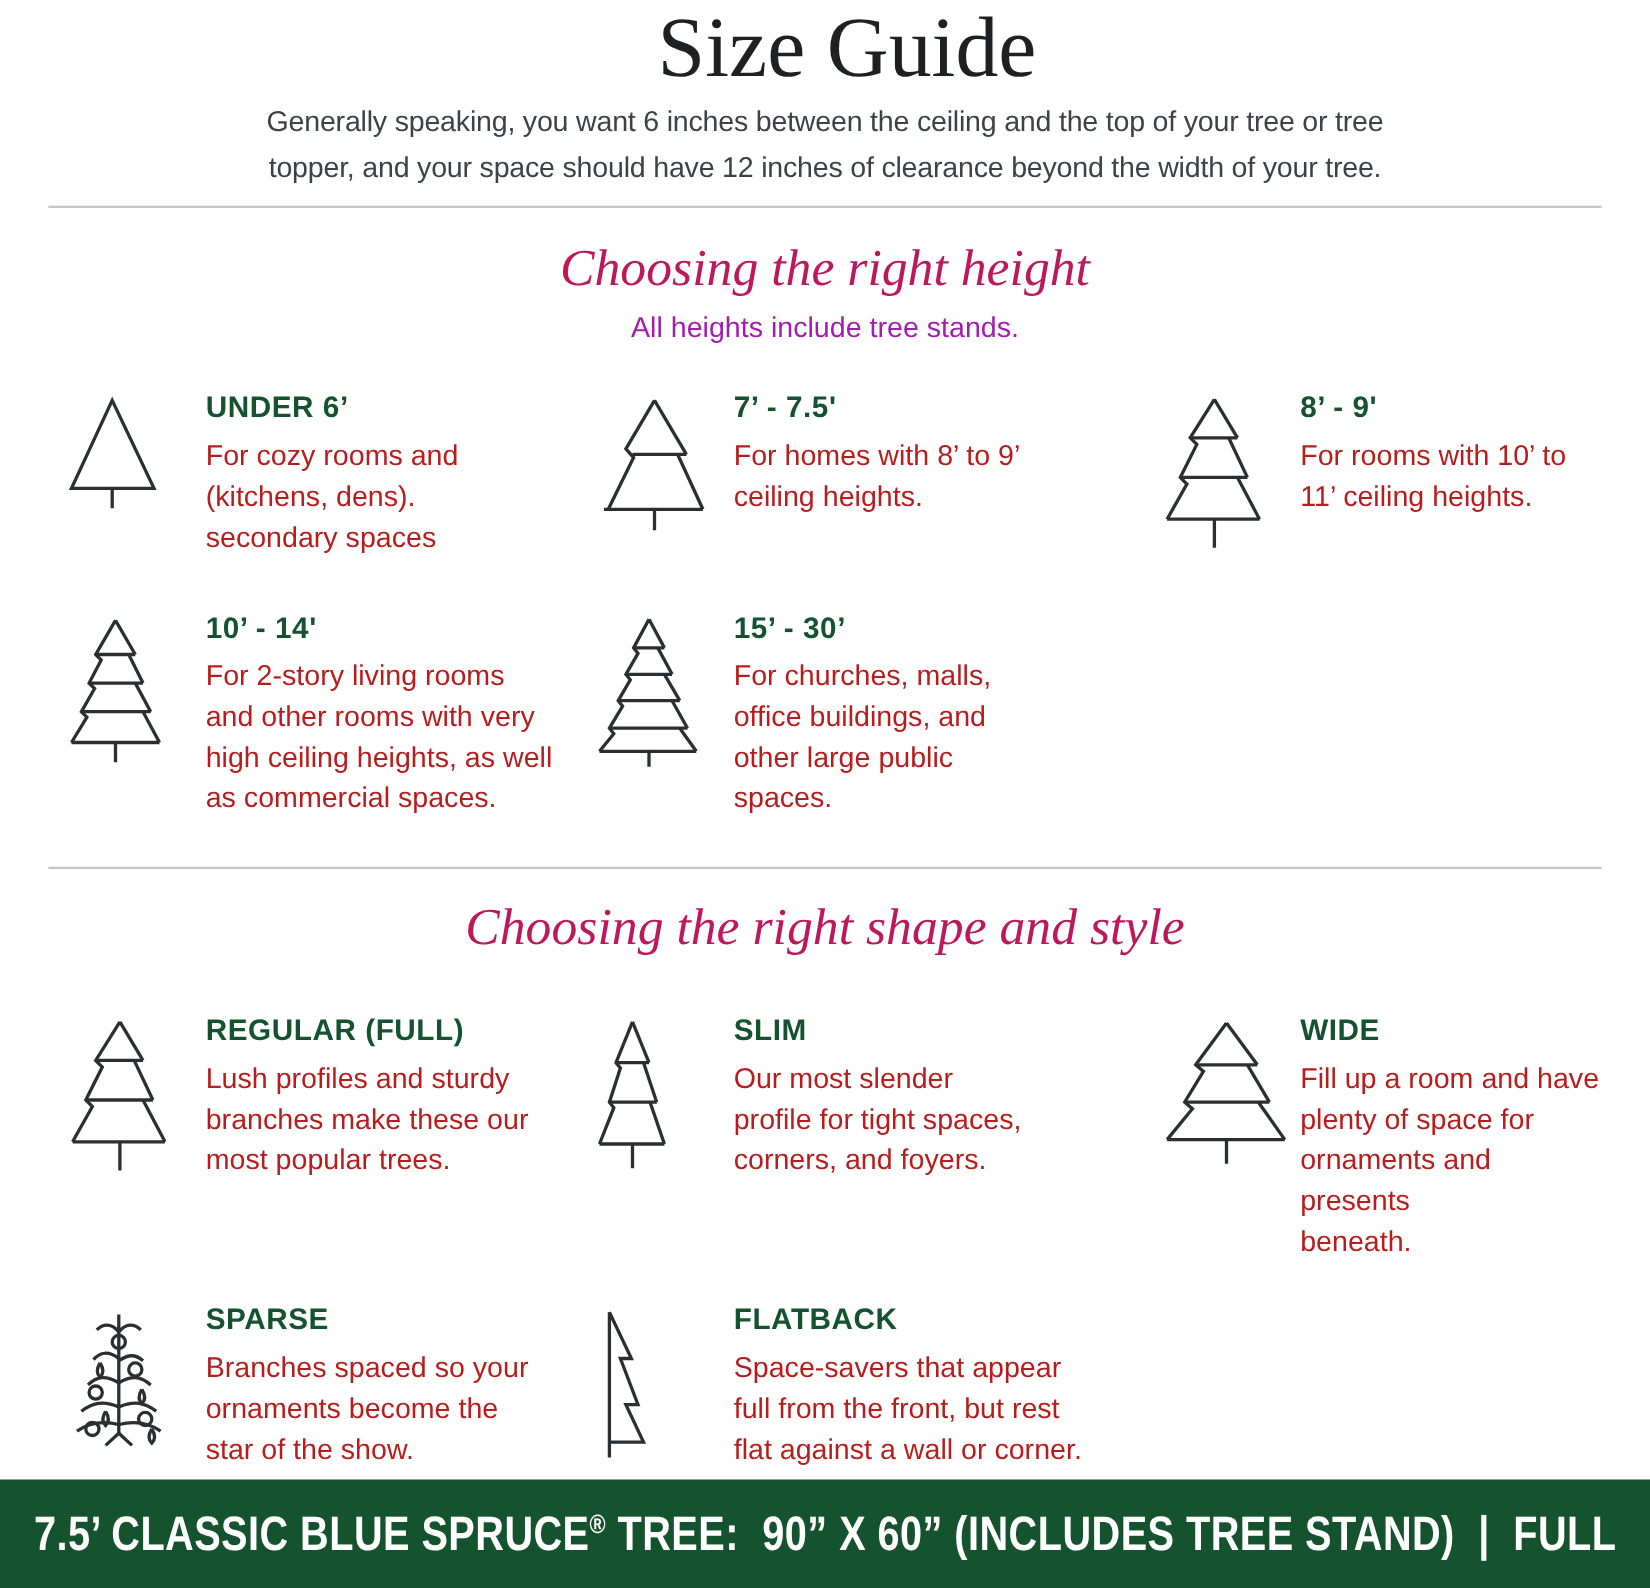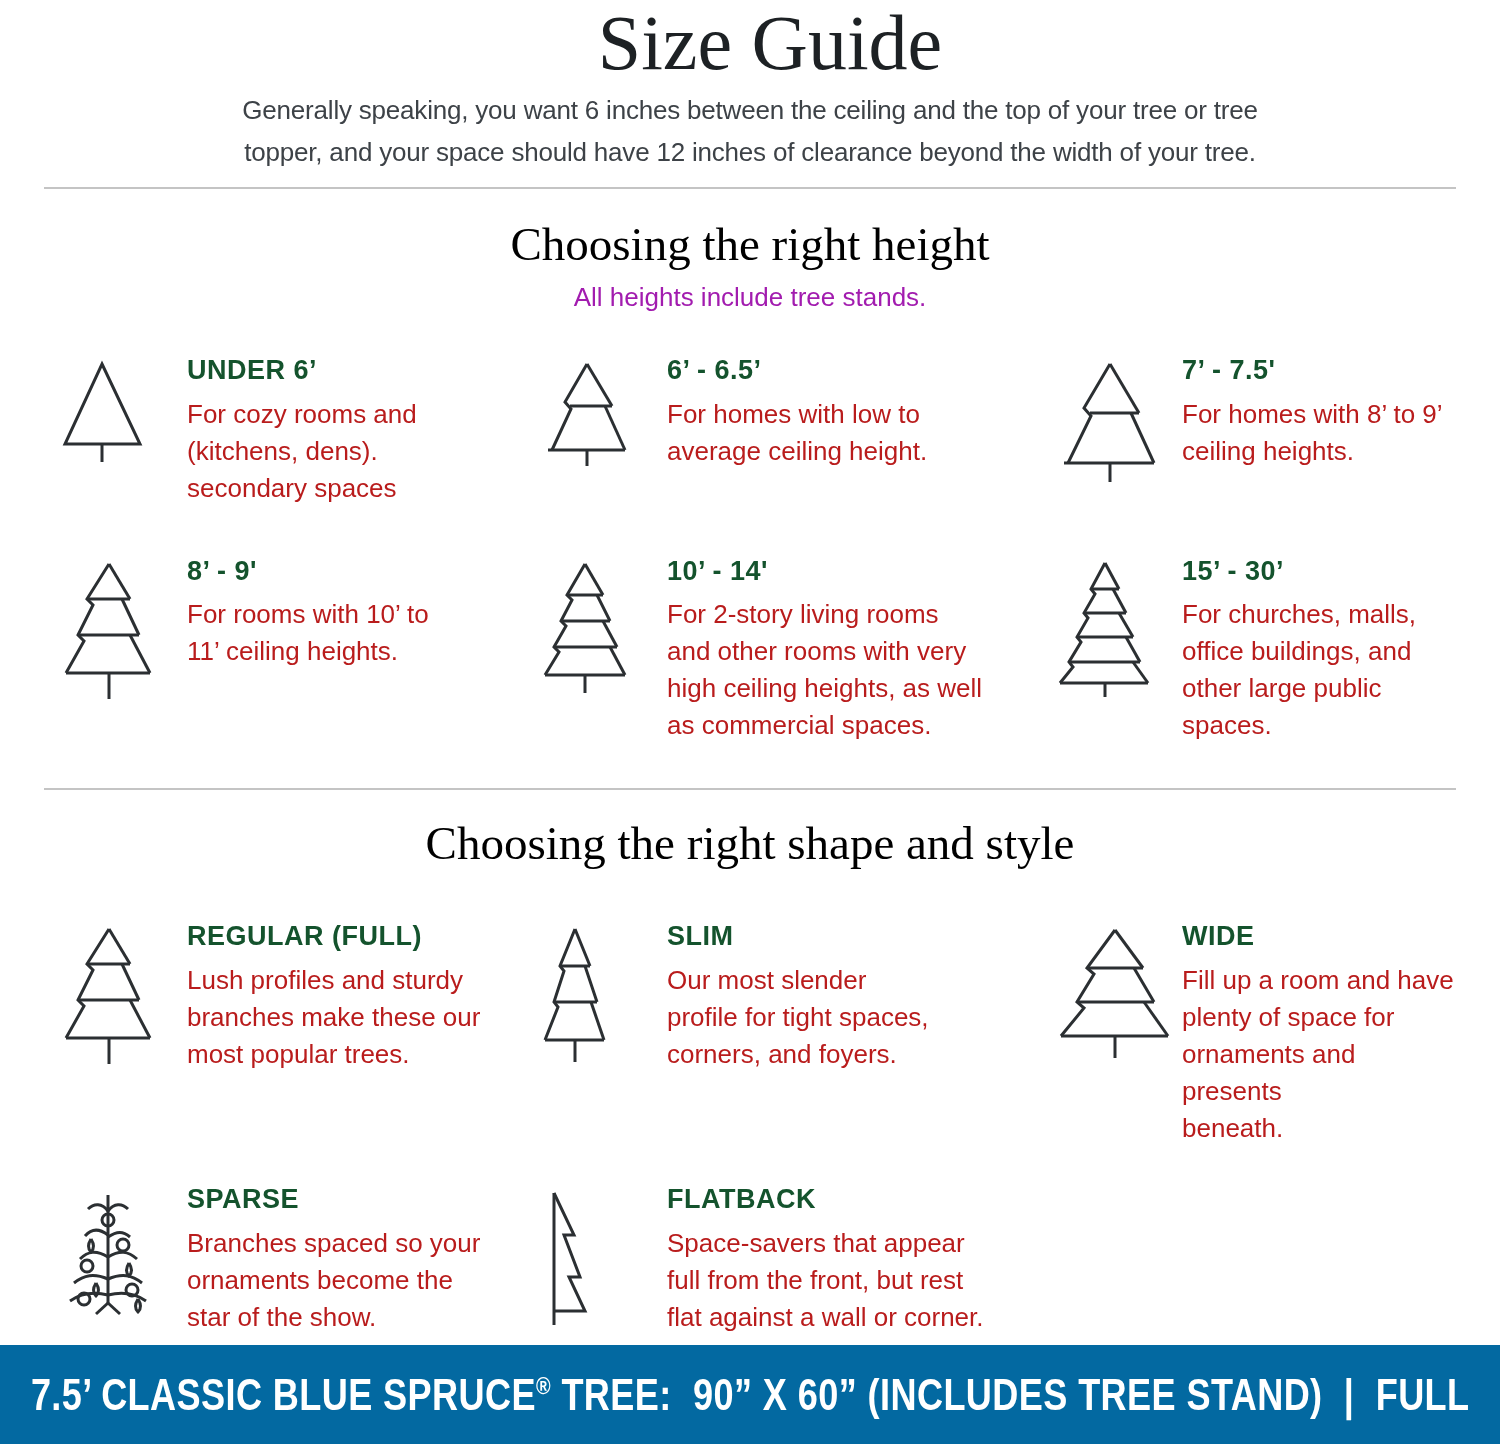--- a/index.html
+++ b/index.html
@@ -39,21 +39,22 @@
     margin: 14px 44px 0 44px;
   }
   .divider.second { margin-top: 44px; }
   .section-title {
     margin: 28px 0 0 0;
     text-align: center;
     font-family: "Liberation Serif", "DejaVu Serif", serif;
     font-weight: 400;
     font-size: 47px;
     line-height: 1.15;
-    color: #000000;
+    color: #be185d;
+    font-style: italic;
   }
   .section-title.shape { margin-top: 26px; }
   .section-sub {
     margin: 12px 0 0 0;
     text-align: center;
     font-size: 26px;
     line-height: 1.1;
     color: #a21caf;
   }
   .items-grid {
@@ -84,21 +85,21 @@
     font-size: 26px;
     line-height: 37px;
     color: #b91c1c;
   }
   .item-desc .line { display: block; }
   .tree { stroke: #2b2f32; stroke-width: 3; fill: none; stroke-linejoin: miter; }
   .footer-banner {
     position: absolute;
     left: 0; right: 0; bottom: 0;
     height: 99px;
-    background: #0369a1;
+    background: #14532d;
     display: flex;
     align-items: center;
     justify-content: center;
   }
   .footer-inner {
     display: flex;
     align-items: center;
     gap: 26px;
     transform: scaleX(0.82);
     white-space: nowrap;
@@ -138,39 +139,20 @@
       <div class="item-text">
         <div class="item-label">UNDER 6’</div>
         <div class="item-desc">
           <span class="line">For cozy rooms and</span>
           <span class="line">(kitchens, dens).</span>
           <span class="line">secondary spaces</span>
         </div>
       </div>
     </div>
 
-    <div class="item">
-      <div class="icon-box">
-        <svg width="90" height="112" viewBox="0 0 90 112" class="tree">
-          <path d="M47 6 L72 48"></path>
-          <path d="M30 48 H72"></path>
-          <path d="M65 48 L85 92"></path>
-          <path d="M8 92 H85"></path>
-          <path d="M47 6 L25 44 L31 51 L12 92"></path>
-          <path d="M47 92 V108"></path>
-        </svg>
-      </div>
-      <div class="item-text">
-        <div class="item-label">6’ - 6.5’</div>
-        <div class="item-desc">
-          <span class="line">For homes with low to</span>
-          <span class="line">average ceiling height.</span>
-        </div>
-      </div>
-    </div>
 
     <div class="item">
       <div class="icon-box">
         <svg width="105" height="128" viewBox="0 0 105 128" class="tree">
           <path d="M55 6 L84 55"></path>
           <path d="M35 55 H84"></path>
           <path d="M76 55 L99 105"></path>
           <path d="M9 105 H99"></path>
           <path d="M55 6 L29 50 L36 58 L13 105"></path>
           <path d="M55 105 V124"></path>

